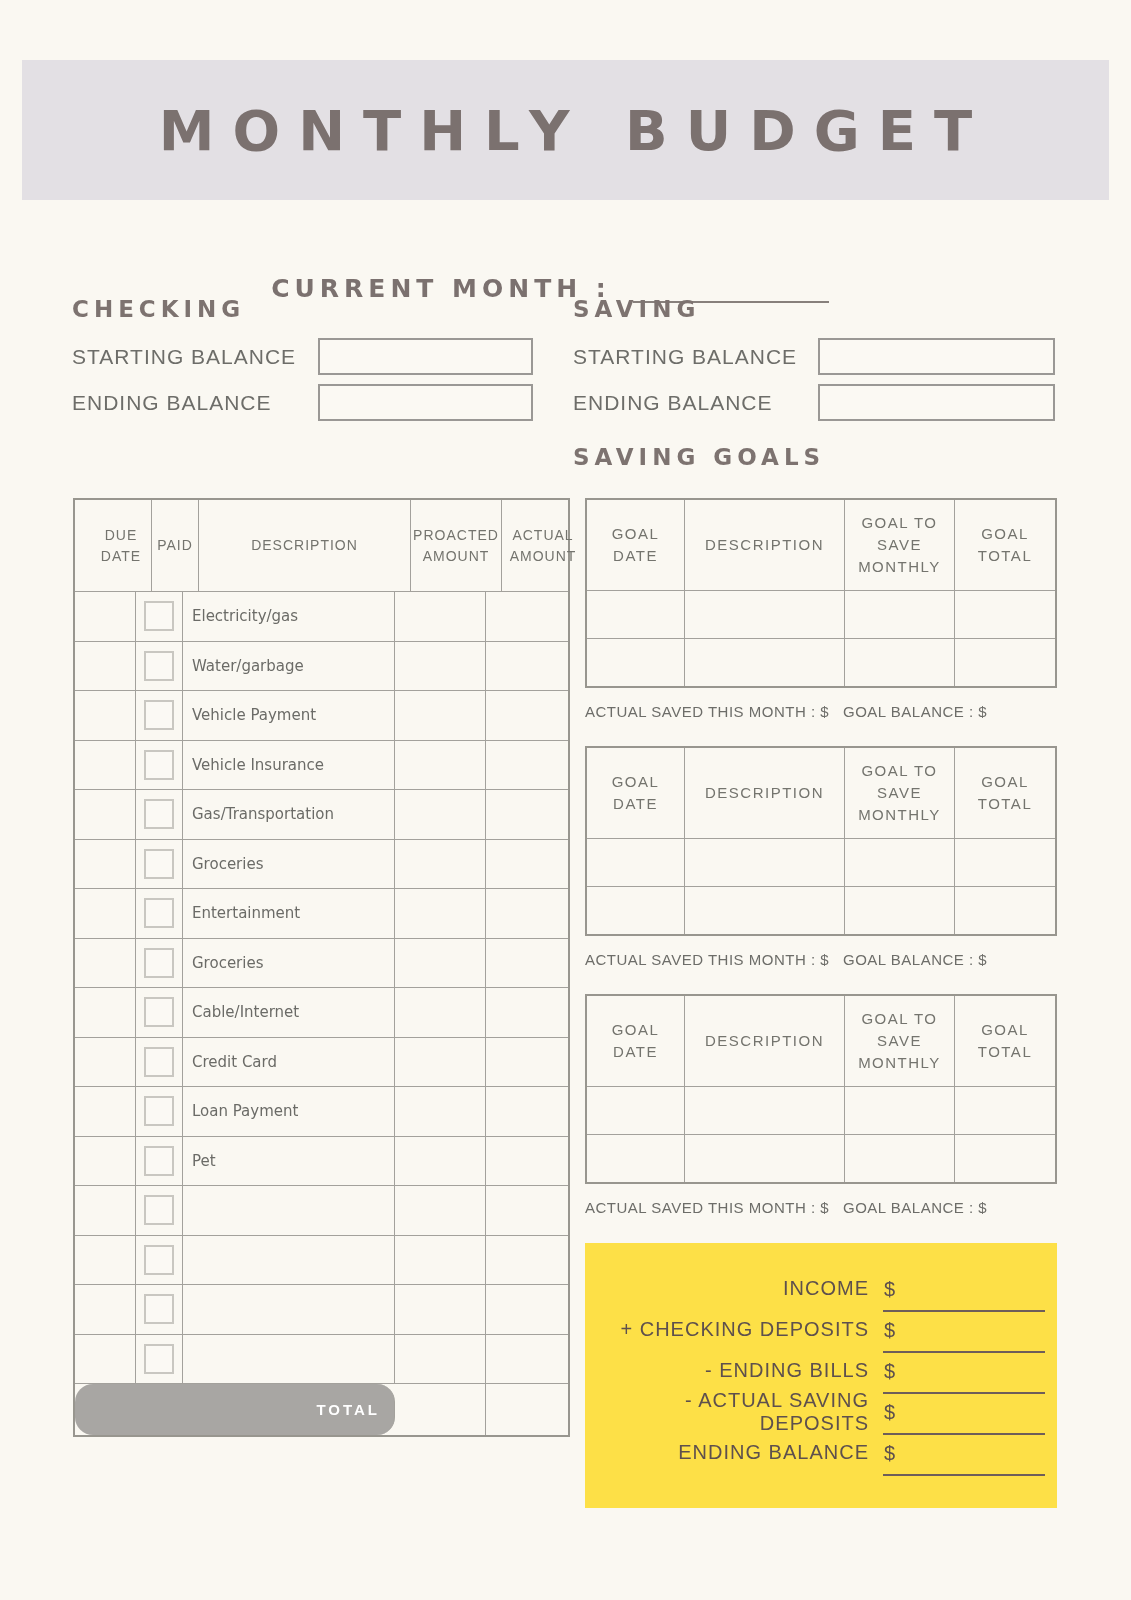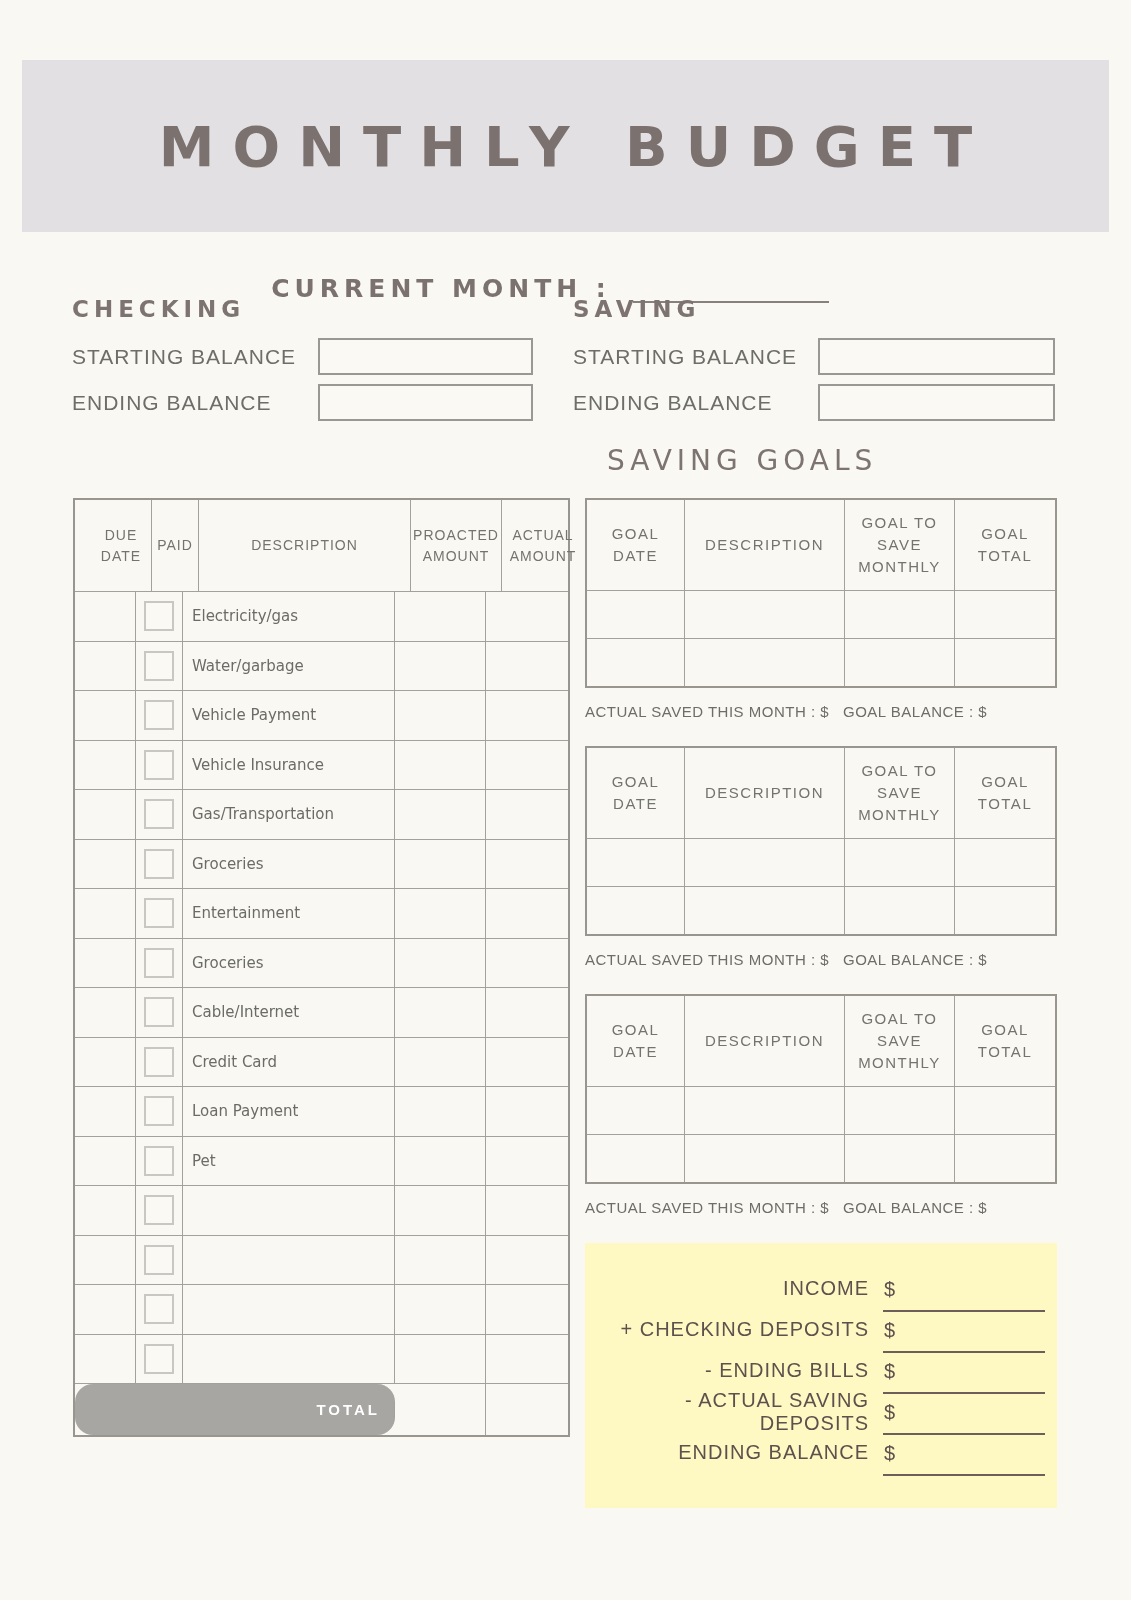--- a/index.html
+++ b/index.html
@@ -8,21 +8,21 @@
     position:relative;
     background:#faf8f2;
     font-family:"Liberation Sans", sans-serif;
     color:#6d6d69;
     overflow:hidden;
   }
   .abs { position:absolute; }
 
   
   .band {
-    left:22px; top:60px; width:1087px; height:172px;
+    left:22px; top:60px; width:1087px; height:140px;
     background:#e3e0e4;
     display:flex; align-items:center; justify-content:center;
   }
   .title {
     font-family:"DejaVu Sans", sans-serif;
     font-weight:bold;
     font-size:56px;
     letter-spacing:18px;
     padding-left:18px;
     color:#7b716f;
@@ -66,24 +66,24 @@
     background:#fbf9f3;
   }
   #checking-block { left:72px; top:296px; }
   #checking-block .bal-label { width:246px; }
   #checking-block .bal-box { width:215px; }
   #saving-block { left:573px; top:296px; }
   #saving-block .bal-label { width:245px; }
   #saving-block .bal-box { width:237px; }
 
   .goals-heading {
-    left:607px; top:444px;
+    left:573px; top:444px;
     font-family:"DejaVu Sans", sans-serif;
-    font-weight:normal;
-    font-size:28px;
+    font-weight:bold;
+    font-size:23px;
     letter-spacing:5px;
     color:#7d7370;
   }
 
   
   .etable {
     left:73px; top:498px; width:497px;
     border:2px solid #98968f;
     background:#faf8f2;
   }
@@ -136,21 +136,21 @@
   .ghcell {
     text-align:center; font-size:15px; letter-spacing:1.5px;
     line-height:1.45; color:#74746e;
   }
   .gfoot { margin-top:15px; display:flex; font-size:15px; letter-spacing:0.5px; color:#6d6d69; }
   .gfoot-left { width:258px; }
 
   
   .summary {
     left:585px; top:1243px; width:472px; height:265px;
-    background:#fef9c3;
+    background:#fde047;
     padding-top:25px;
   }
   .srow { height:41px; display:flex; align-items:center; }
   .slabel {
     width:284px; text-align:right;
     font-size:20px; letter-spacing:1px; color:#5e504d;
   }
   .sfield {
     margin-left:14px; width:162px;
     border-bottom:2px solid #6e5e59;

